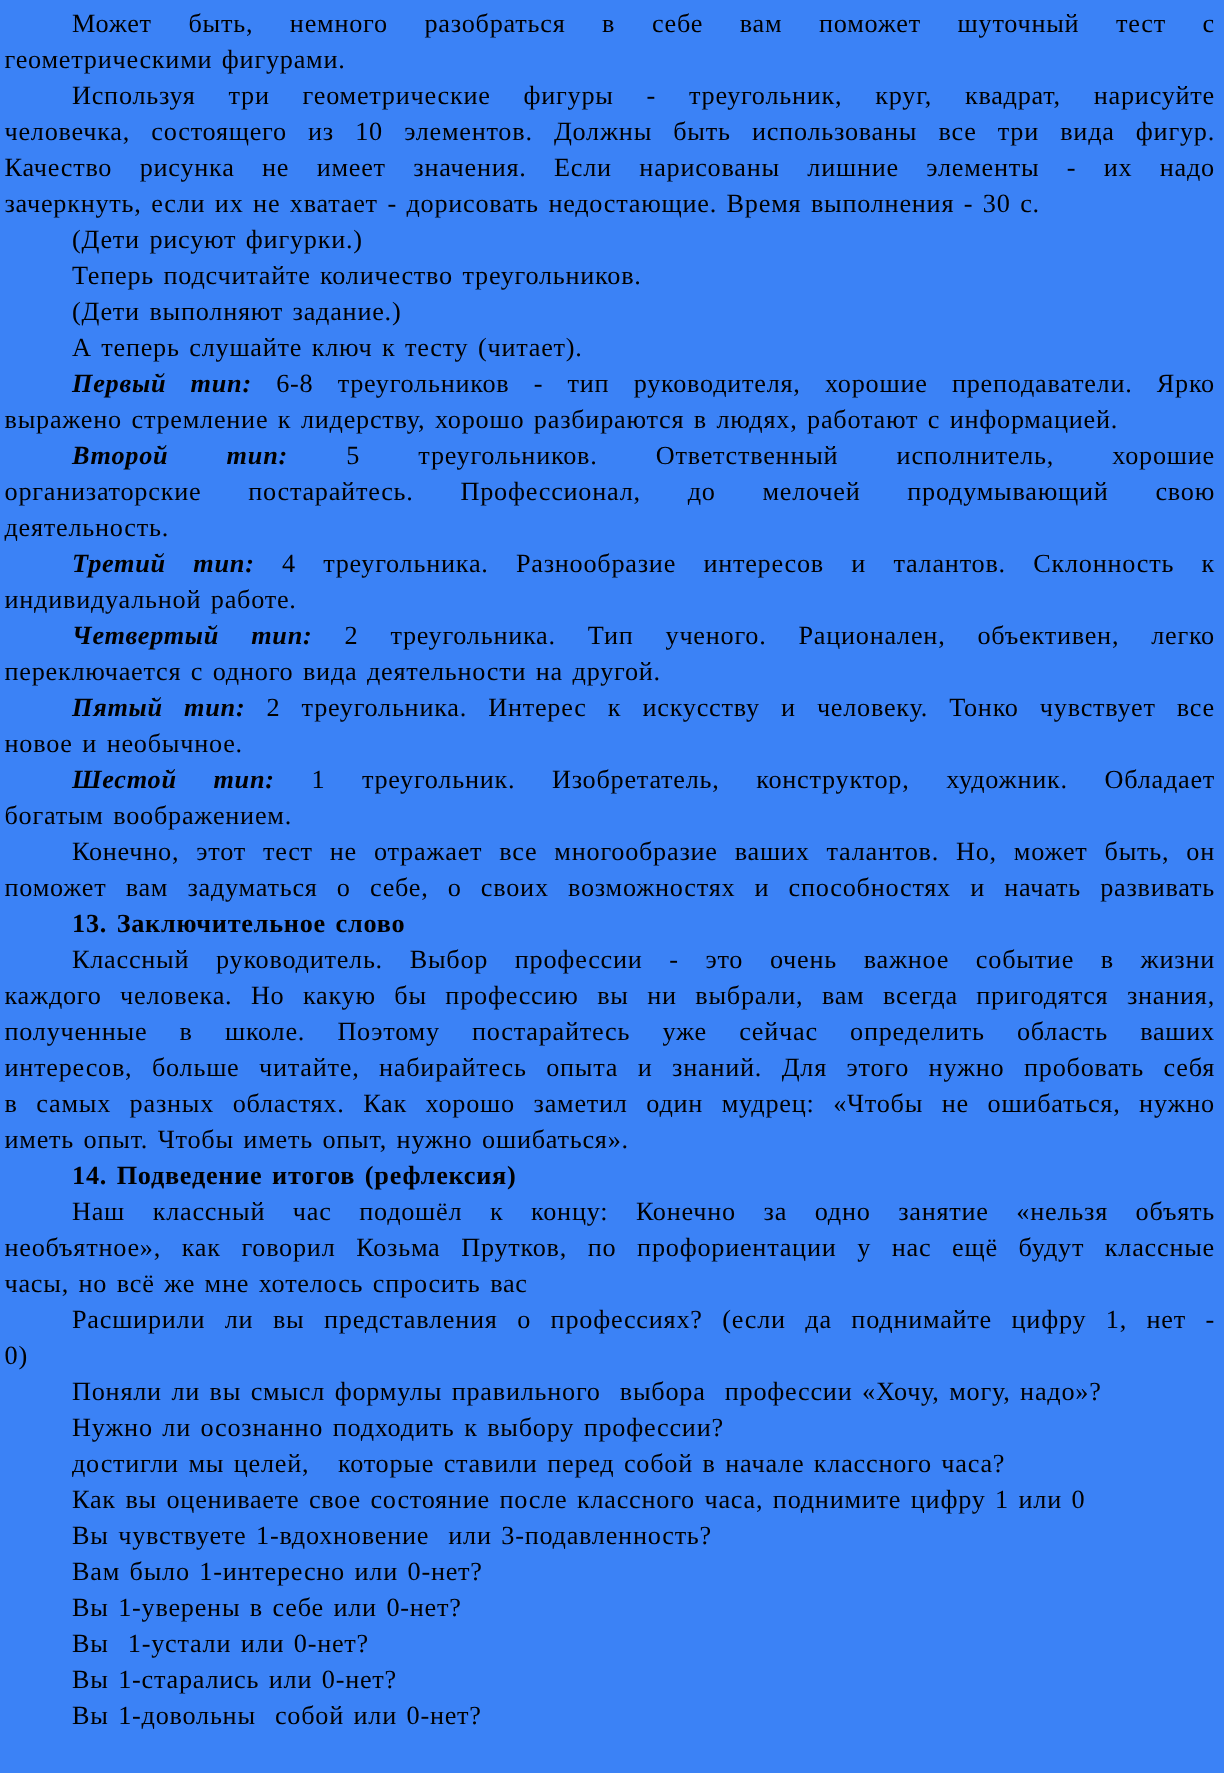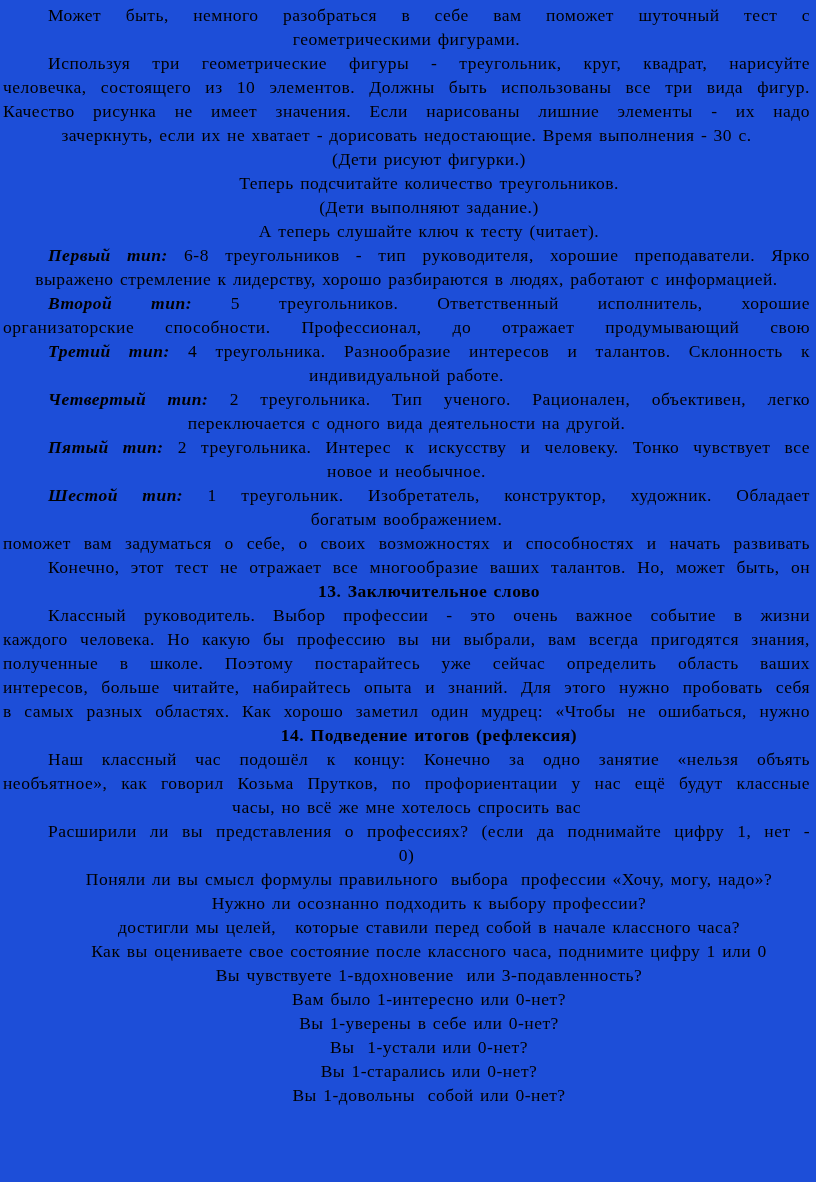--- a/index.html
+++ b/index.html
@@ -18,67 +18,69 @@
     font-size: 17.5px;
     line-height: 24px;
     letter-spacing: 0.5px;
     word-spacing: 1.5px;
     color: #000000;
     -webkit-font-smoothing: antialiased;
   }
   .line {
     height: 24px;
     white-space: pre;       
-    text-align: center;
+    text-align: left;
   }
   .line.j {                 
     white-space: normal;
     text-align: justify;
     text-align-last: justify;
   }
   .line.ind { text-indent: 45px; }
   .b  { font-weight: bold; }
   .i  { }
   .bi { font-weight: bold; font-style: italic; }
 </style>
 </head>
 <body>
 
-<div class="page" style="background: #1d4ed8; color: rgb(0, 0, 0);">
+<div class="page" style="background: #3b82f6; color: rgb(0, 0, 0);">
   <div>
       <div class="line j ind"><span>Может быть, немного разобраться в себе вам поможет шуточный тест с</span></div>
       <div class="line"><span>геометрическими фигурами.</span></div>
       <div class="line j ind"><span>Используя три геометрические фигуры - треугольник, круг, квадрат, нарисуйте</span></div>
       <div class="line j"><span>человечка, состоящего из 10 элементов. Должны быть использованы все три вида фигур.</span></div>
       <div class="line j"><span>Качество рисунка не имеет значения. Если нарисованы лишние элементы - их надо</span></div>
       <div class="line"><span>зачеркнуть, если их не хватает - дорисовать недостающие. Время выполнения - 30 с.</span></div>
       <div class="line ind"><span class="i">(Дети рисуют фигурки.)</span></div>
       <div class="line ind"><span>Теперь подсчитайте количество треугольников.</span></div>
       <div class="line ind"><span class="i">(Дети выполняют задание.)</span></div>
       <div class="line ind"><span>А теперь слушайте ключ к тесту </span><span class="i">(читает).</span></div>
       <div class="line j ind"><span class="bi">Первый тип: </span><span>6-8 треугольников - тип руководителя, хорошие преподаватели. Ярко</span></div>
       <div class="line"><span>выражено стремление к лидерству, хорошо разбираются в людях, работают с информацией.</span></div>
       <div class="line j ind"><span class="bi">Второй тип: </span><span>5 треугольников. Ответственный исполнитель, хорошие</span></div>
-      <div class="line j"><span>организаторские способности. Профессионал, до отражает продумывающий свою</span></div>
+      <div class="line j"><span>организаторские постарайтесь. Профессионал, до мелочей продумывающий свою</span></div>
+      <div class="line"><span>деятельность.</span></div>
       <div class="line j ind"><span class="bi">Третий тип: </span><span>4 треугольника. Разнообразие интересов и талантов. Склонность к</span></div>
       <div class="line"><span>индивидуальной работе.</span></div>
       <div class="line j ind"><span class="bi">Четвертый тип: </span><span>2 треугольника. Тип ученого. Рационален, объективен, легко</span></div>
       <div class="line"><span>переключается с одного вида деятельности на другой.</span></div>
       <div class="line j ind"><span class="bi">Пятый тип: </span><span>2 треугольника. Интерес к искусству и человеку. Тонко чувствует все</span></div>
       <div class="line"><span>новое и необычное.</span></div>
       <div class="line j ind"><span class="bi">Шестой тип: </span><span>1 треугольник. Изобретатель, конструктор, художник. Обладает</span></div>
       <div class="line"><span>богатым воображением.</span></div>
+      <div class="line j ind"><span>Конечно, этот тест не отражает все многообразие ваших талантов. Но, может быть, он</span></div>
       <div class="line j"><span>поможет вам задуматься о себе, о своих возможностях и способностях и начать развивать</span></div>
-      <div class="line j ind"><span>Конечно, этот тест не отражает все многообразие ваших талантов. Но, может быть, он</span></div>
       <div class="line ind"><span class="b">13. Заключительное слово</span></div>
       <div class="line j ind"><span>Классный руководитель. Выбор профессии - это очень важное событие в жизни</span></div>
       <div class="line j"><span>каждого человека. Но какую бы профессию вы ни выбрали, вам всегда пригодятся знания,</span></div>
       <div class="line j"><span>полученные в школе. Поэтому постарайтесь уже сейчас определить область ваших</span></div>
       <div class="line j"><span>интересов, больше читайте, набирайтесь опыта и знаний. Для этого нужно пробовать себя</span></div>
       <div class="line j"><span>в самых разных областях. Как хорошо заметил один мудрец: «Чтобы не ошибаться, нужно</span></div>
+      <div class="line"><span>иметь опыт. Чтобы иметь опыт, нужно ошибаться».</span></div>
       <div class="line ind"><span class="b">14. Подведение итогов (рефлексия)</span></div>
       <div class="line j ind"><span>Наш классный час подошёл к концу:  Конечно  за одно занятие «нельзя объять</span></div>
       <div class="line j"><span>необъятное», как говорил Козьма Прутков, по профориентации у нас ещё будут классные</span></div>
       <div class="line"><span>часы, но всё же мне хотелось спросить вас</span></div>
       <div class="line j ind"><span>Расширили ли вы представления о профессиях? (если да  поднимайте цифру 1,  нет -</span></div>
       <div class="line"><span>0)</span></div>
       <div class="line ind"><span>Поняли ли вы смысл формулы правильного  выбора  профессии «Хочу, могу, надо»?</span></div>
       <div class="line ind"><span>Нужно ли осознанно подходить к выбору профессии?</span></div>
       <div class="line ind"><span>достигли мы целей,   которые ставили перед собой в начале классного часа?</span></div>
       <div class="line ind"><span>Как вы оцениваете свое состояние после классного часа, поднимите цифру 1 или 0</span></div>

